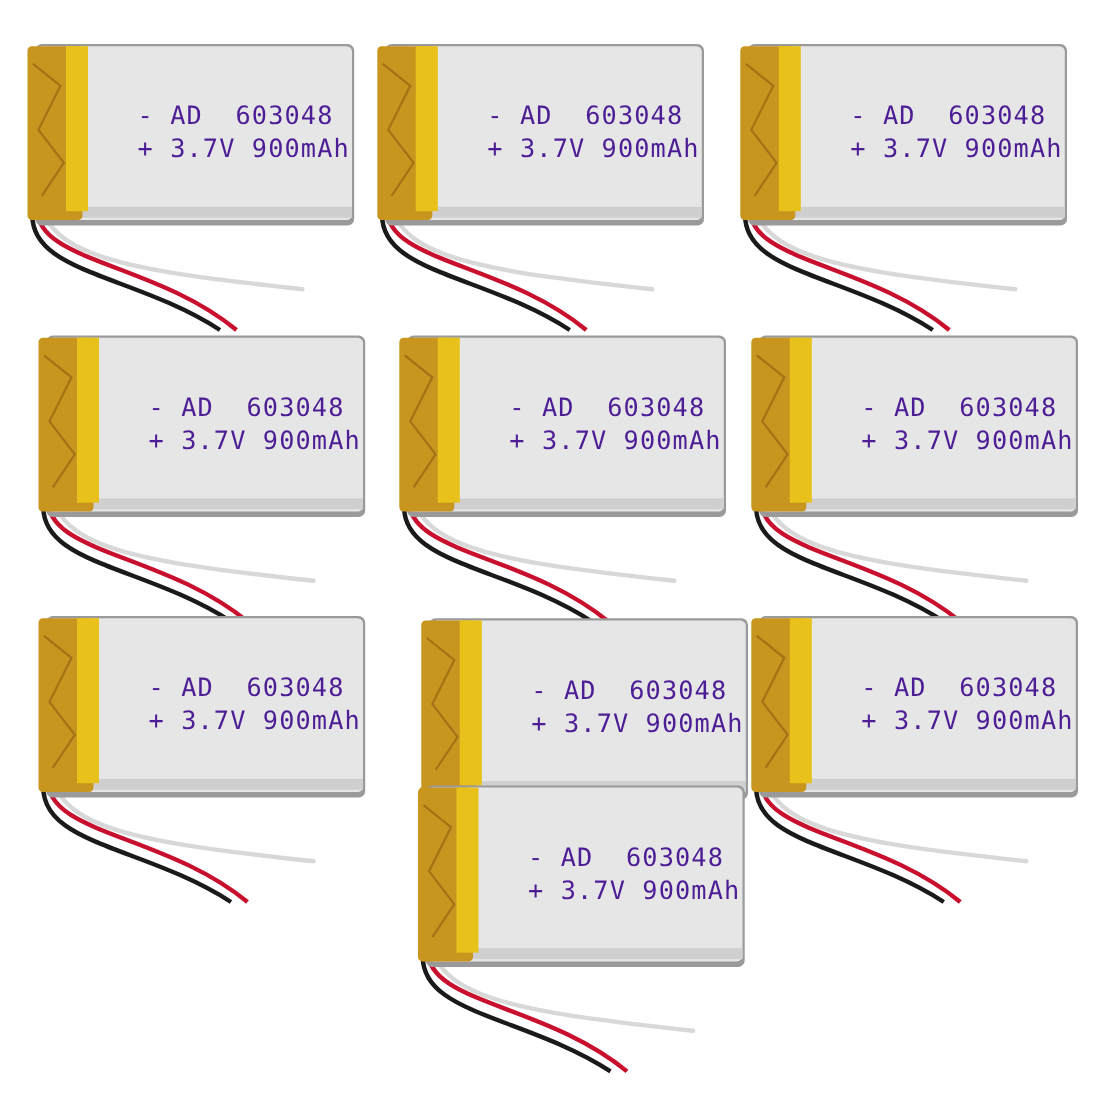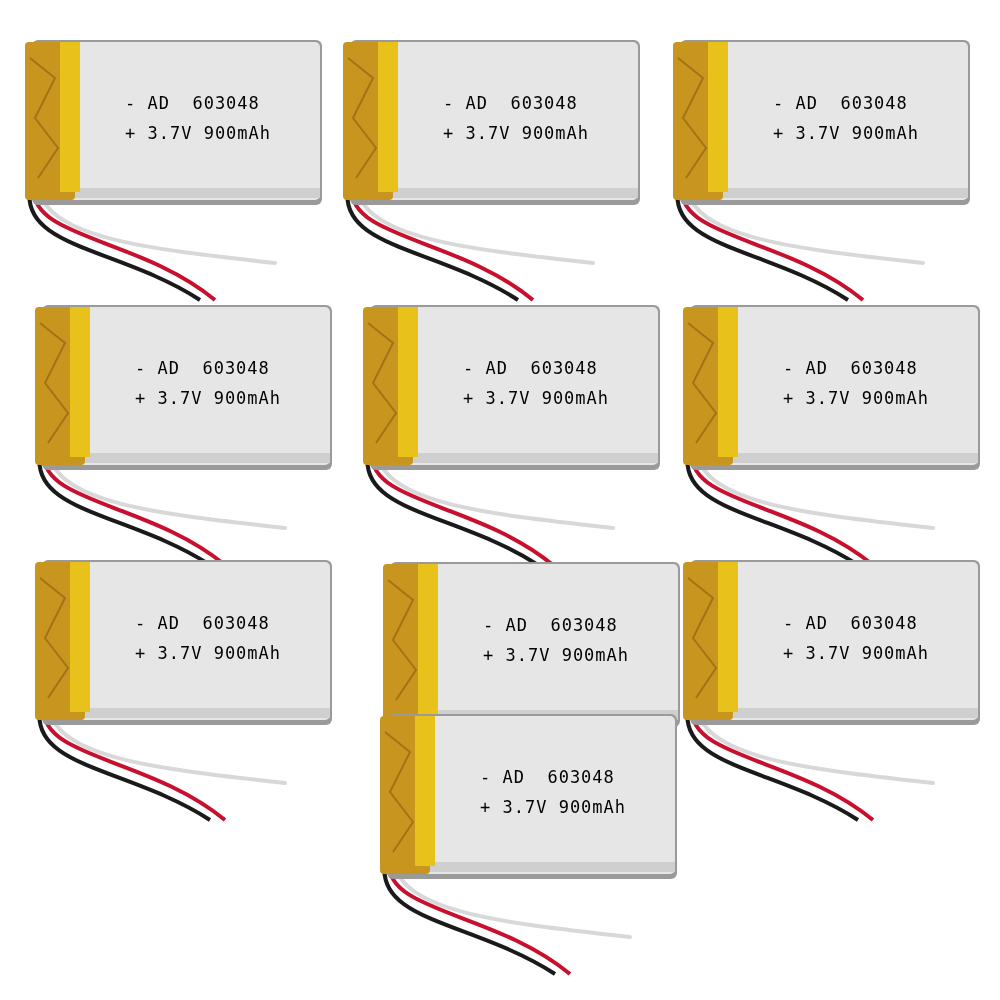--- a/index.html
+++ b/index.html
@@ -1,19 +1,19 @@
 <!DOCTYPE html>
 <html><head>
   <meta charset="utf-8">
   <style>
     html, body { margin: 0; padding: 0; background: #ffffff; }
     body { width: 1000px; height: 1000px; position: relative; overflow: hidden; font-family: "DejaVu Sans Mono", monospace; }
     .battery { position: absolute; width: 300px; height: 270px; }
     .battery svg { position: absolute; left: 0; top: 0; overflow: visible; }
-    .label { position: absolute; left: 105px; color: #000000; font-size: 17px; letter-spacing: 1px; white-space: pre; }
+    .label { position: absolute; left: 105px; color: #4c1d95; font-size: 23px; letter-spacing: 1px; white-space: pre; }
     .label.l1 { top: 55px; }
     .label.l2 { top: 85px; text-align: center; }
   </style>
 </head>
 <body>
 
 <div id="scene">
     <div class="battery" style="left: 20px; top: 38px;">
     <svg width="300" height="270">
 

